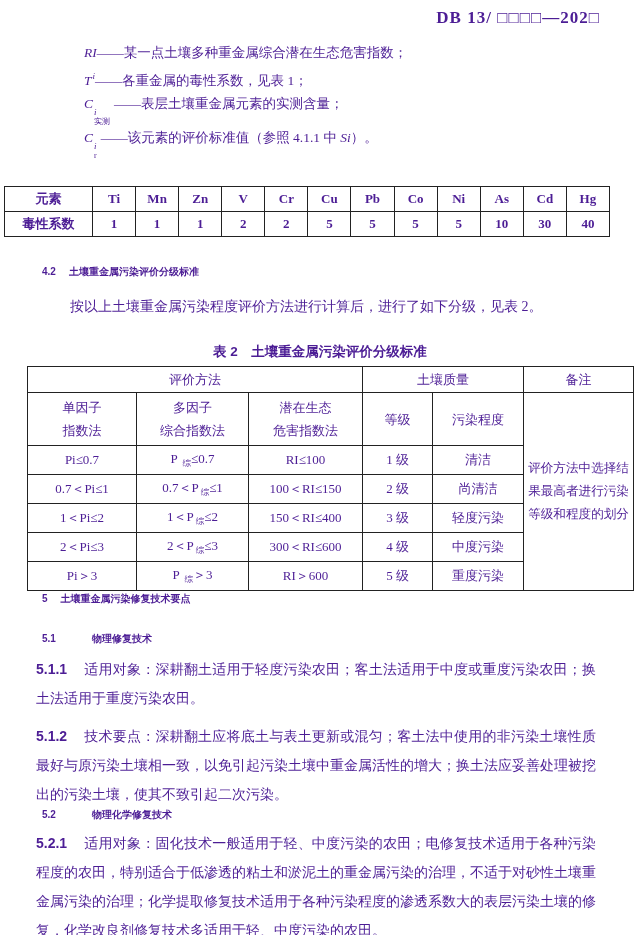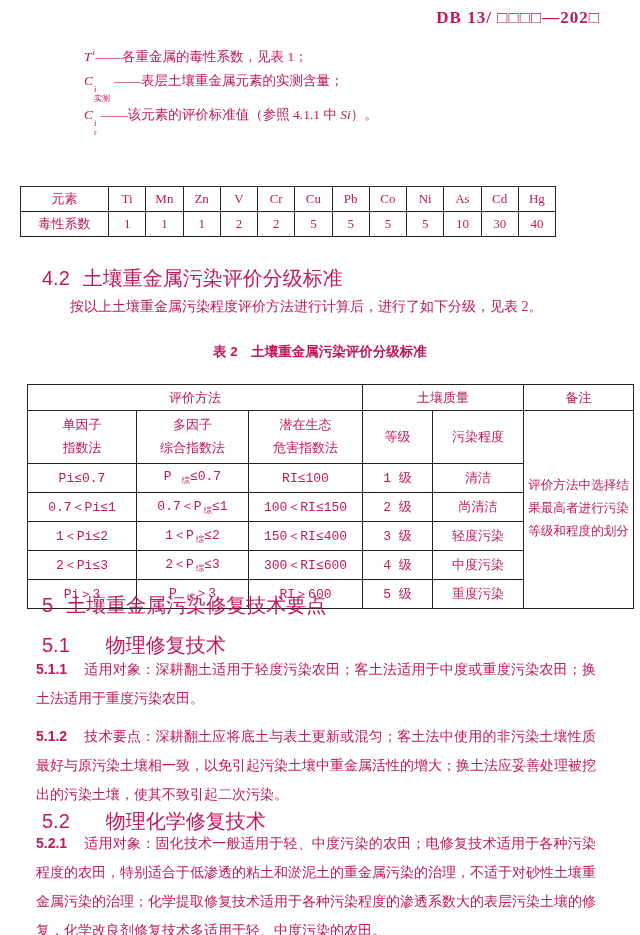--- a/index.html
+++ b/index.html
@@ -1,21 +1,21 @@
 <!DOCTYPE html>
 <html><head>
 <meta charset="utf-8">
 <style>
   html,body{margin:0;padding:0;background:#e8e8e8;}
   .page{
     position:relative;
     width:640px;height:935px;
     margin:0 auto;
     background:#ffffff;
-    color:#be185d;
+    color:#4c1d95;
     font-family:"Liberation Serif", serif;
     overflow:hidden;
   }
   
   .doc-header{
     position:absolute; top:8px; right:40px;
     font-family:"Liberation Serif", serif;
     font-weight:bold; font-size:17px; letter-spacing:1px;
   }
   
@@ -39,41 +39,41 @@
     text-align:center;
     font-family:"Liberation Sans", sans-serif;
     font-weight:bold; font-size:13.5px;
   }
   #cap1{top:152px;}
   #cap2{top:343px;}
   
   table{border-collapse:collapse; table-layout:fixed;}
   td{border:1px solid #222; padding:0; text-align:center; vertical-align:middle;}
   .t1{
-    position:absolute; top:186px; left:20px; width:536px;
-    font-size:13px; border:1.5px solid #222;
+    position:absolute; top:186px; left:4px; width:606px;
+    font-size:13px; border:1.5px solid #222;font-weight:bold;
   }
   .t1 td{height:24px;}
   .t2{
-    position:absolute; top:384px; left:27px; width:606px;
-    font-size:13px; border:1.5px solid #222;font-family:Liberation Mono, monospace;
+    position:absolute; top:366px; left:27px; width:606px;
+    font-size:13px; border:1.5px solid #222;
   }
   .t2 .r1 td{height:25px;}
   .t2 .r2 td{height:52px; white-space:pre-line; line-height:23px;}
   .t2 .dr td{height:28px;}
   .cn-sub{font-size:8.5px; vertical-align:-3px; margin-left:2px;}
   .remark-cell{
     font-size:12.6px; line-height:27px; padding:0 4px;
     text-align:center; white-space:normal;
   }
   
   .sec-h{
     position:absolute; left:42px;
     font-family:"Liberation Sans", sans-serif;
-    font-weight:normal; font-size:20px; white-space:nowrap;
+    font-weight:bold; font-size:10px; white-space:nowrap;
   }
   .sec-h .num{display:inline-block; margin-right:13px;}
   #h42{top:265px;}
   #h5{top:592px;}
   #h51{top:632px;}
   #h51 .num, #h52 .num{margin-right:36px;}
   #h52{top:808px;}
   
   .para{
     position:absolute; left:42px; width:558px;
@@ -93,20 +93,23 @@
   #c521{top:829px;}
 </style>
 </head>
 <body>
 
 <div class="page">
 
   <div class="doc-header">DB 13/ □□□□—202□</div>
 
   <div class="definitions">
+    <div class="def-line">
+      <span class="def-sym">RI</span><span>——某一点土壤多种重金属综合潜在生态危害指数；</span>
+    </div>
     <div class="def-line">
       <span class="def-sym">T</span><span class="def-sup">i</span><span>——各重金属的毒性系数，见表 1；</span>
     </div>
     <div class="def-line">
       <span class="def-sym">C</span><span class="supsub">
           <span class="ss-sup">i</span>
           <span class="ss-sub">实测</span>
         </span><span>——表层土壤重金属元素的实测含量；</span>
     </div>
     <div class="def-line">

